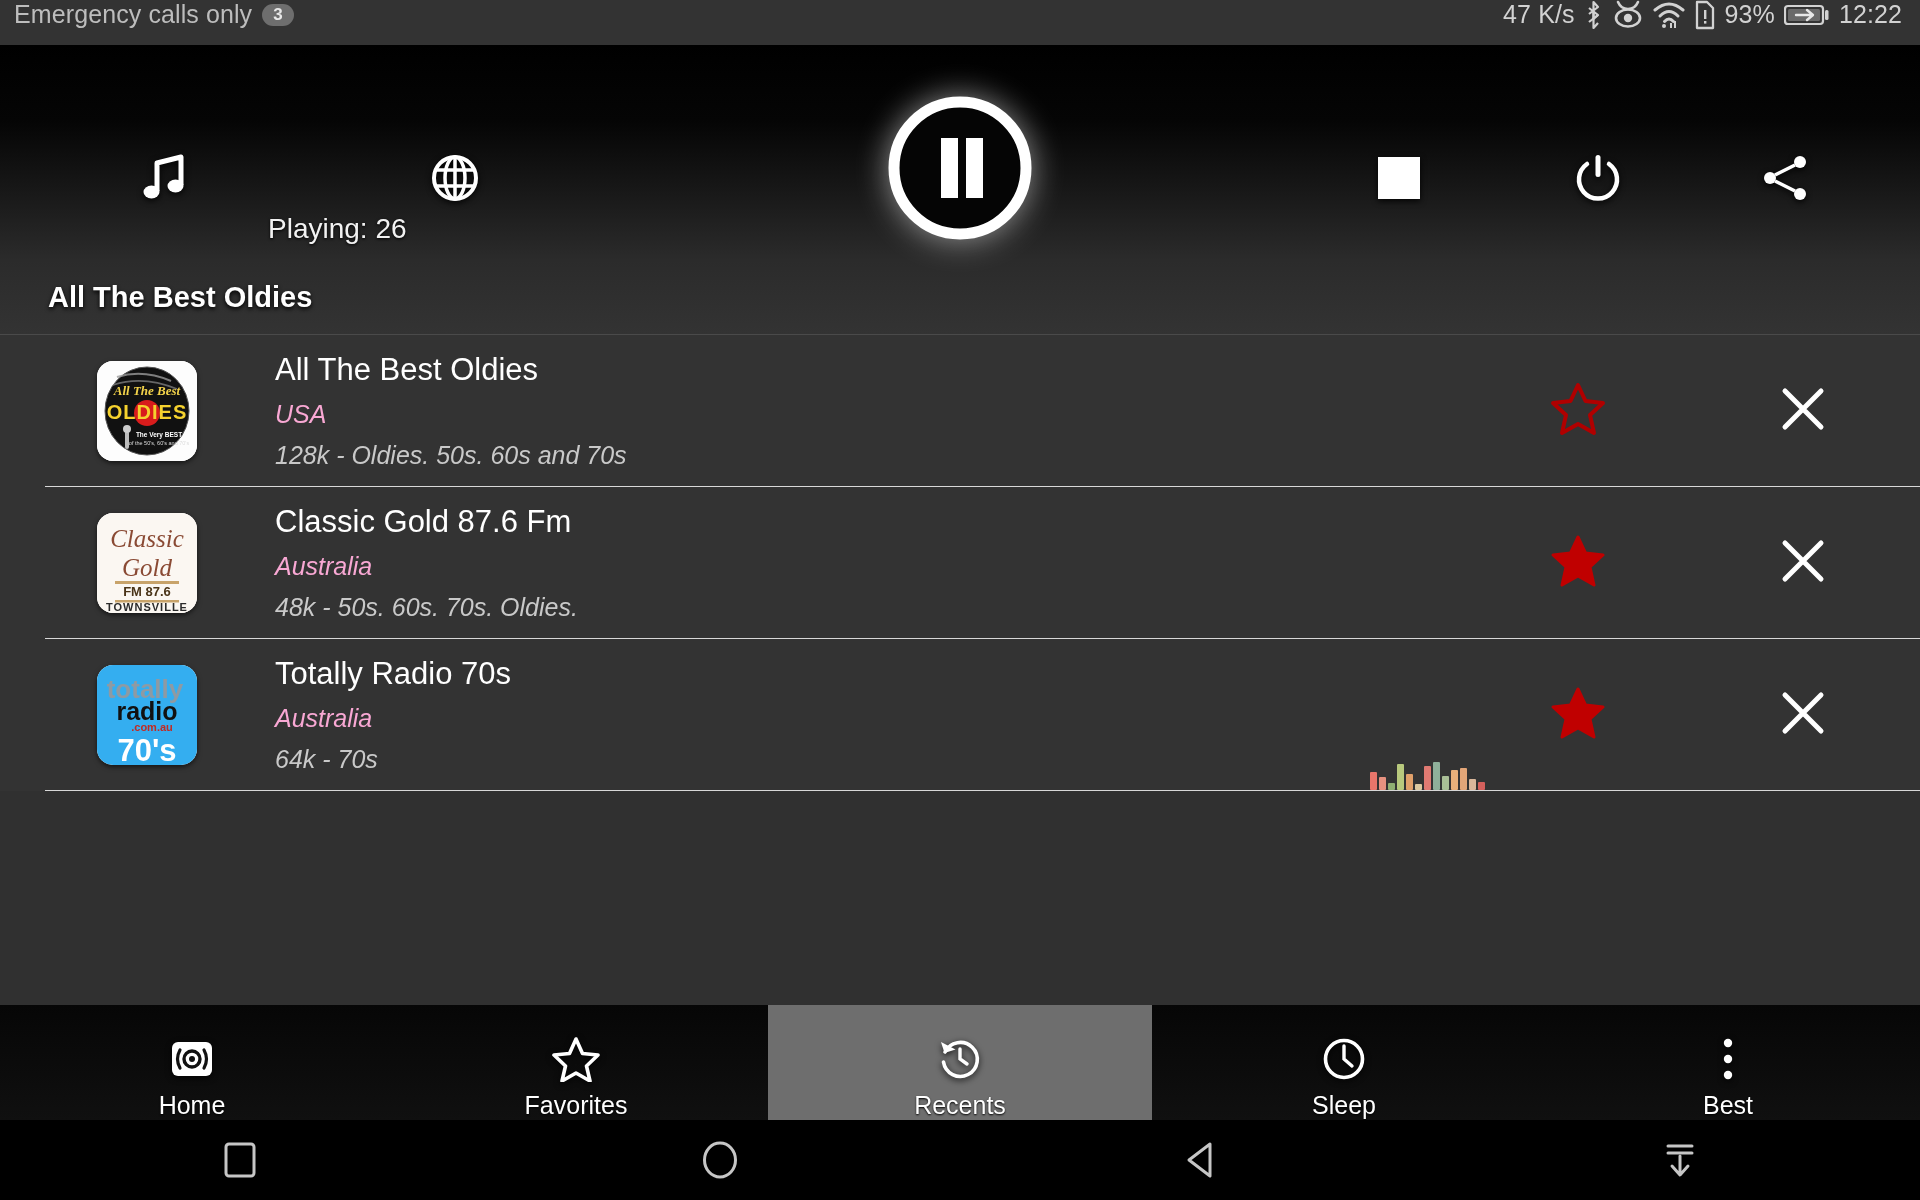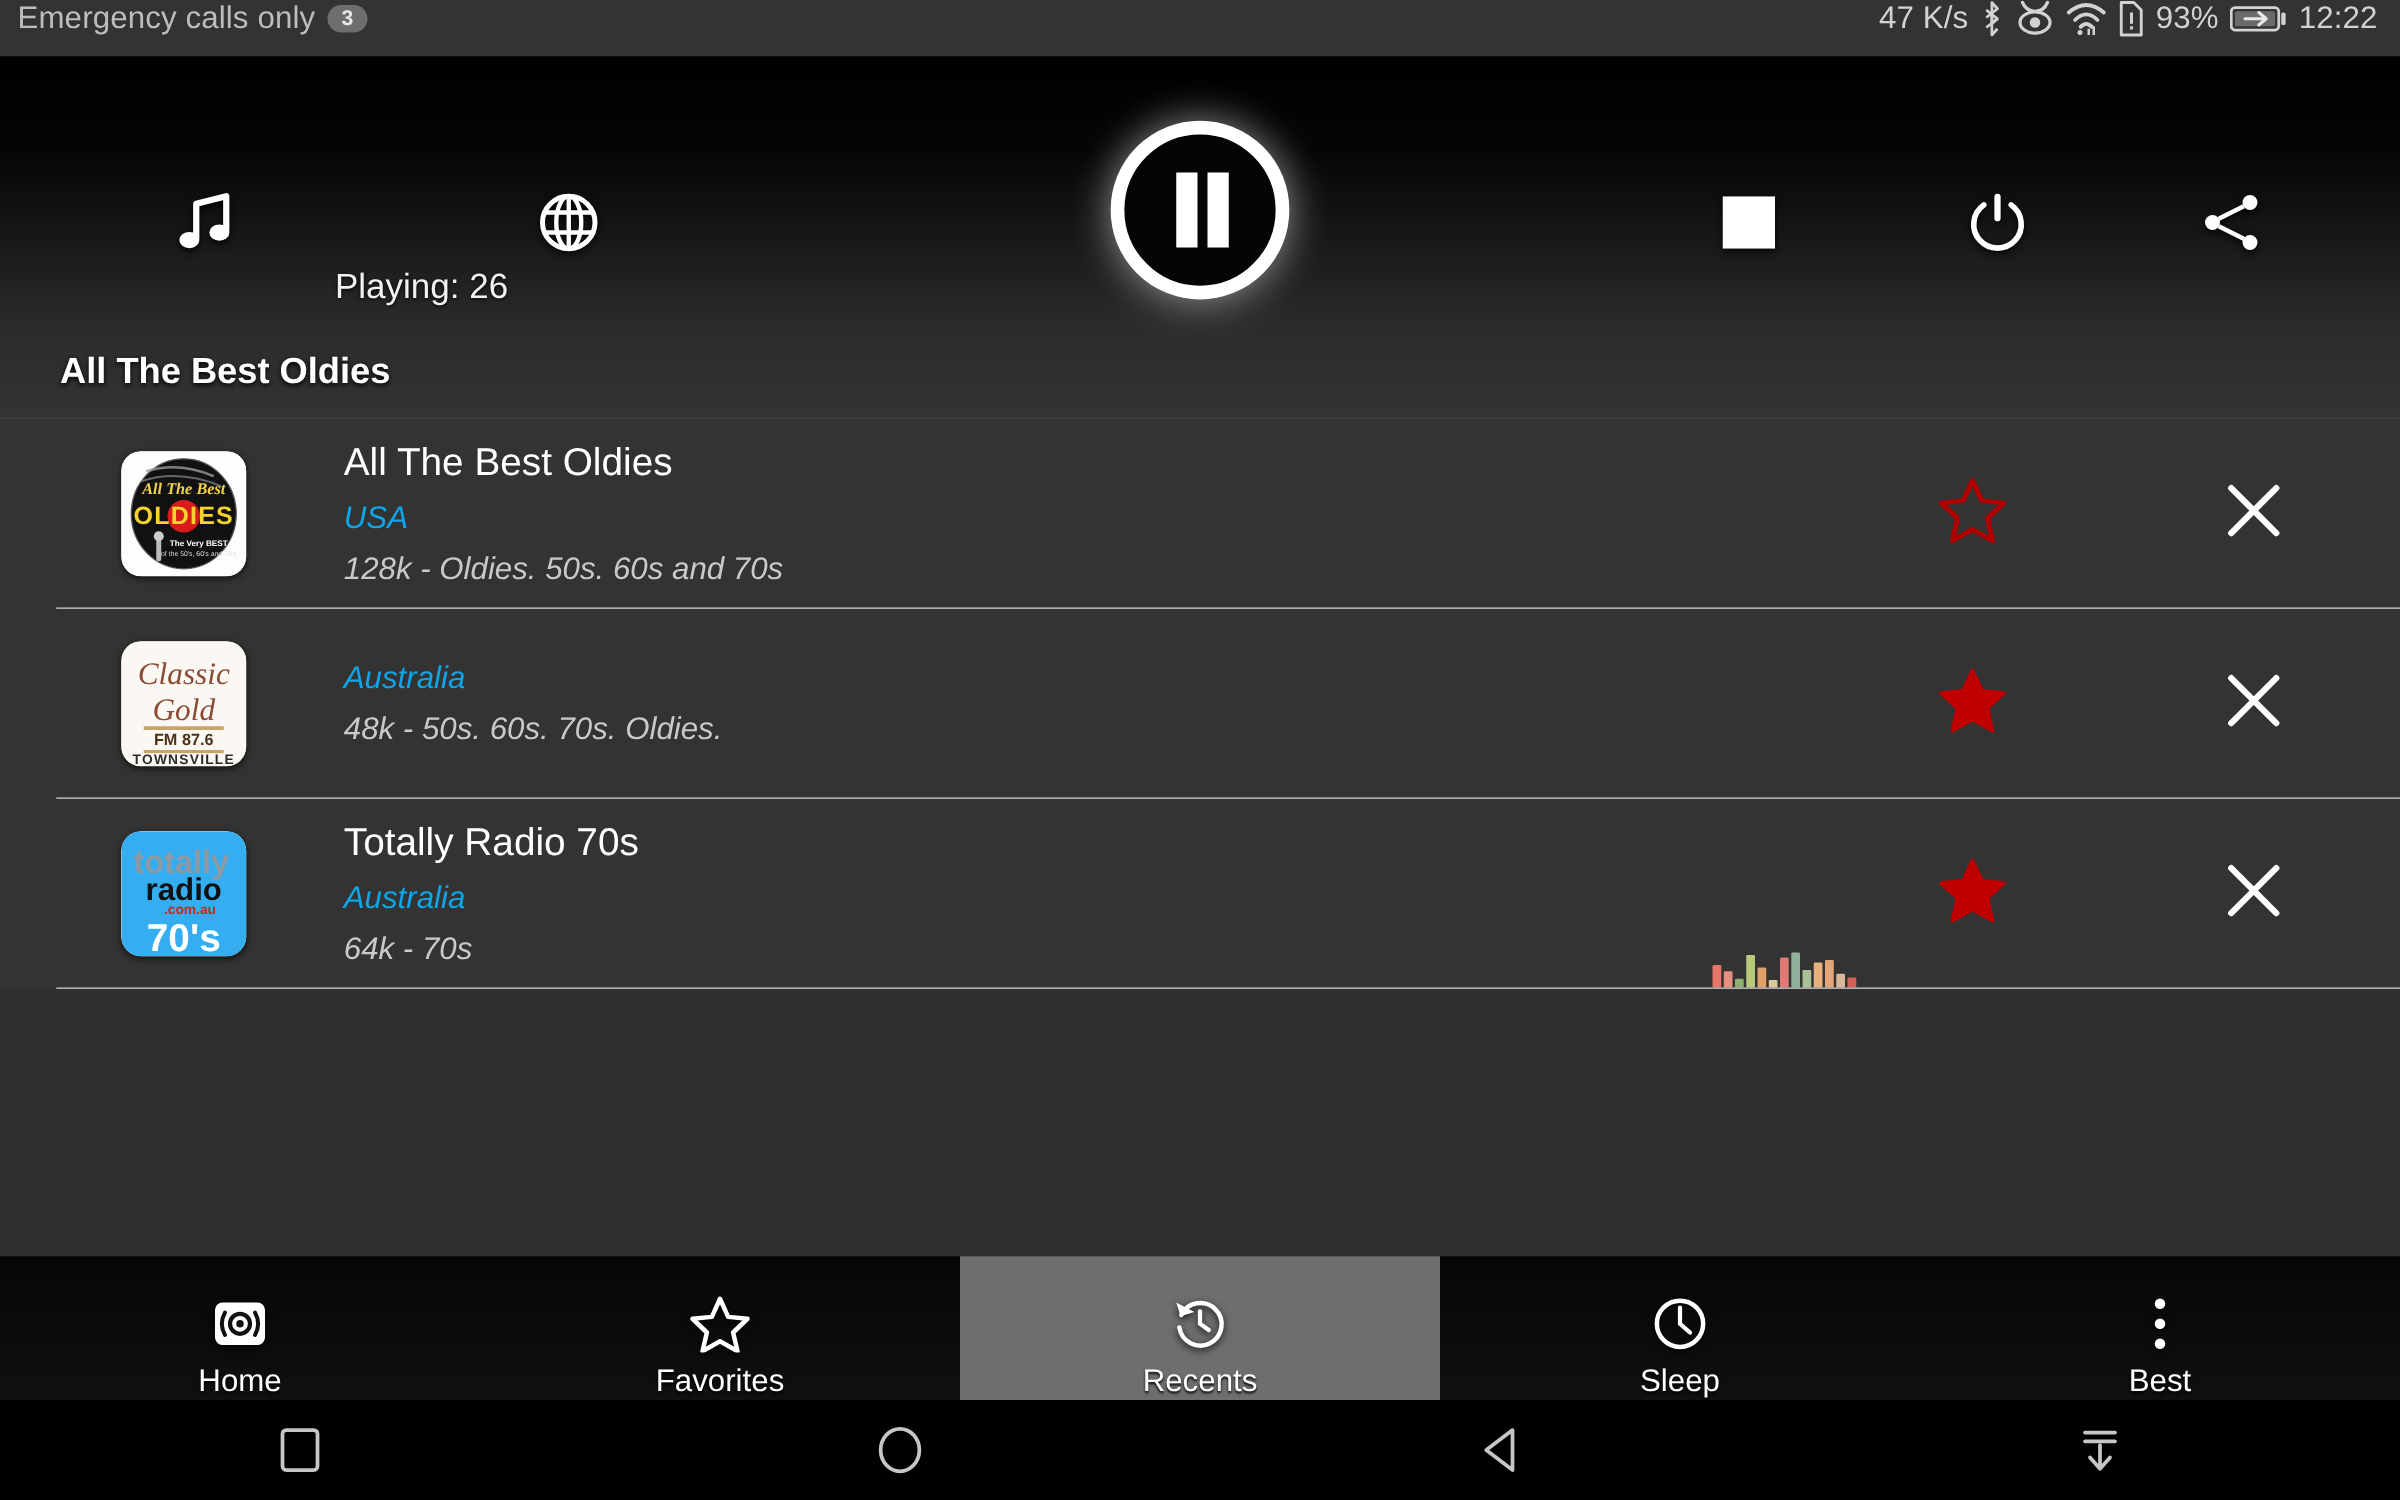--- a/index.html
+++ b/index.html
@@ -61,21 +61,21 @@
     position:relative; height:152px; display:flex; align-items:center;
     border-bottom:1px solid #d8d8d8; cursor:pointer;margin-left:45px;
   }
   .logo{
     width:100px; height:100px; margin-left:52px; border-radius:16px;
     overflow:hidden; flex:0 0 auto; box-shadow:0 2px 5px rgba(0,0,0,.6);
     background:#fff; position:relative;
   }
   .meta{ margin-left:78px; display:flex; flex-direction:column; gap:12px; }
   .r-name{ color:#ffffff; font-size:31px; }
-  .r-country{ color:#0ea5e9; font-size:25px; font-style:italic; }
+  .r-country{ color:#f9a8d4; font-size:25px; font-style:italic; }
   .r-desc{ color:#c9c9c9; font-size:25px; font-style:italic; }
   .eq{ position:absolute; left:1325px; top:415px; display:flex; align-items:flex-end; gap:2px; height:40px; }
   .eq i{ display:block; width:7px; border-radius:1px; }
   .star{ position:absolute; left:1505px; top:50%; transform:translateY(-50%); cursor:pointer; }
   .xbtn{ position:absolute; left:1735px; top:50%; transform:translateY(-50%); cursor:pointer; }
 
   
   .tabs{
     position:absolute; left:0; bottom:80px; width:1920px; height:115px;
     background:linear-gradient(to bottom,#060606,#101010);
@@ -257,20 +257,21 @@
           <rect width="100" height="100" fill="#fbf7f2"></rect>
           <text x="50" y="34" font-family="'Liberation Serif',serif" font-style="italic" font-size="25" fill="#8a4a34" text-anchor="middle">Classic</text>
           <text x="50" y="63" font-family="'Liberation Serif',serif" font-style="italic" font-size="25" fill="#8a4a34" text-anchor="middle">Gold</text>
           <rect x="18" y="68" width="64" height="3" fill="#c8a36a"></rect>
           <text x="50" y="83" font-family="'Liberation Sans',sans-serif" font-size="13" font-weight="bold" fill="#4a3418" text-anchor="middle">FM 87.6</text>
           <rect x="18" y="87" width="64" height="2.5" fill="#c8a36a"></rect>
           <text x="50" y="98" font-family="'Liberation Sans',sans-serif" font-size="11" font-weight="bold" fill="#2b2b2b" text-anchor="middle" letter-spacing="1">TOWNSVILLE</text>
         </svg>
       </div>
       <div class="meta">
+        <div class="r-name">Classic Gold 87.6 Fm</div>
         <div class="r-country">Australia</div>
         <div class="r-desc">48k - 50s. 60s. 70s. Oldies.</div>
       </div>
       <div class="star">
         <svg width="56" height="54" viewBox="0 0 56 54">
           <path d="M28 3 L35.5 19 L53 21 L40 33 L44 51 L28 42 L12 51 L16 33 L3 21 L20.5 19 Z" fill="#c00000" stroke="#c00000" stroke-width="3" stroke-linejoin="round"></path>
         </svg>
       </div>
       <div class="xbtn">
         <svg width="46" height="46" viewBox="0 0 46 46">

